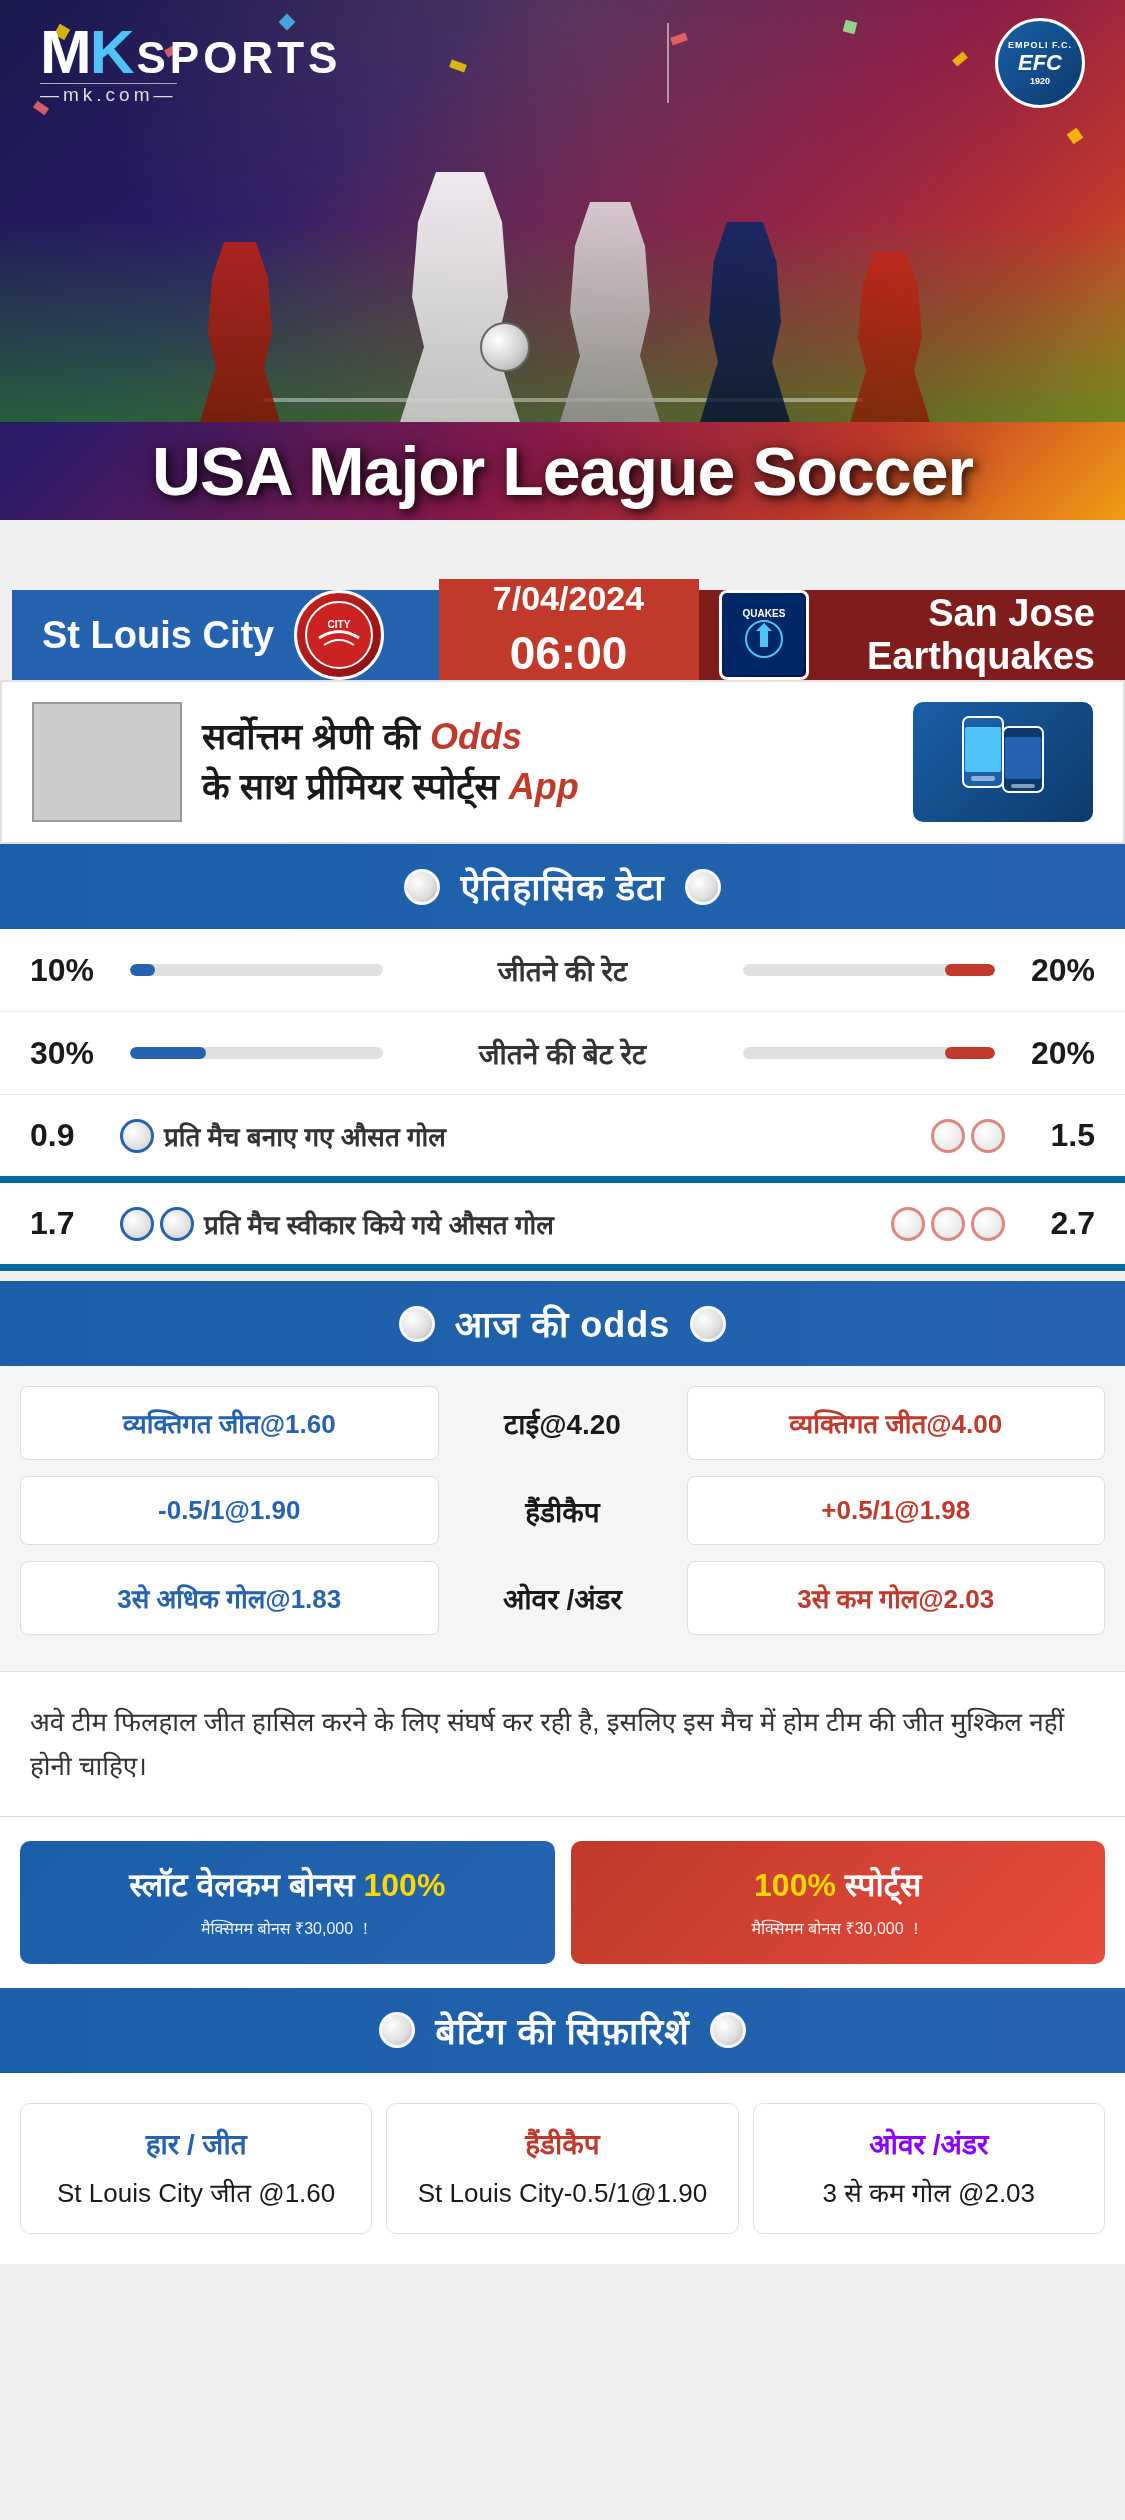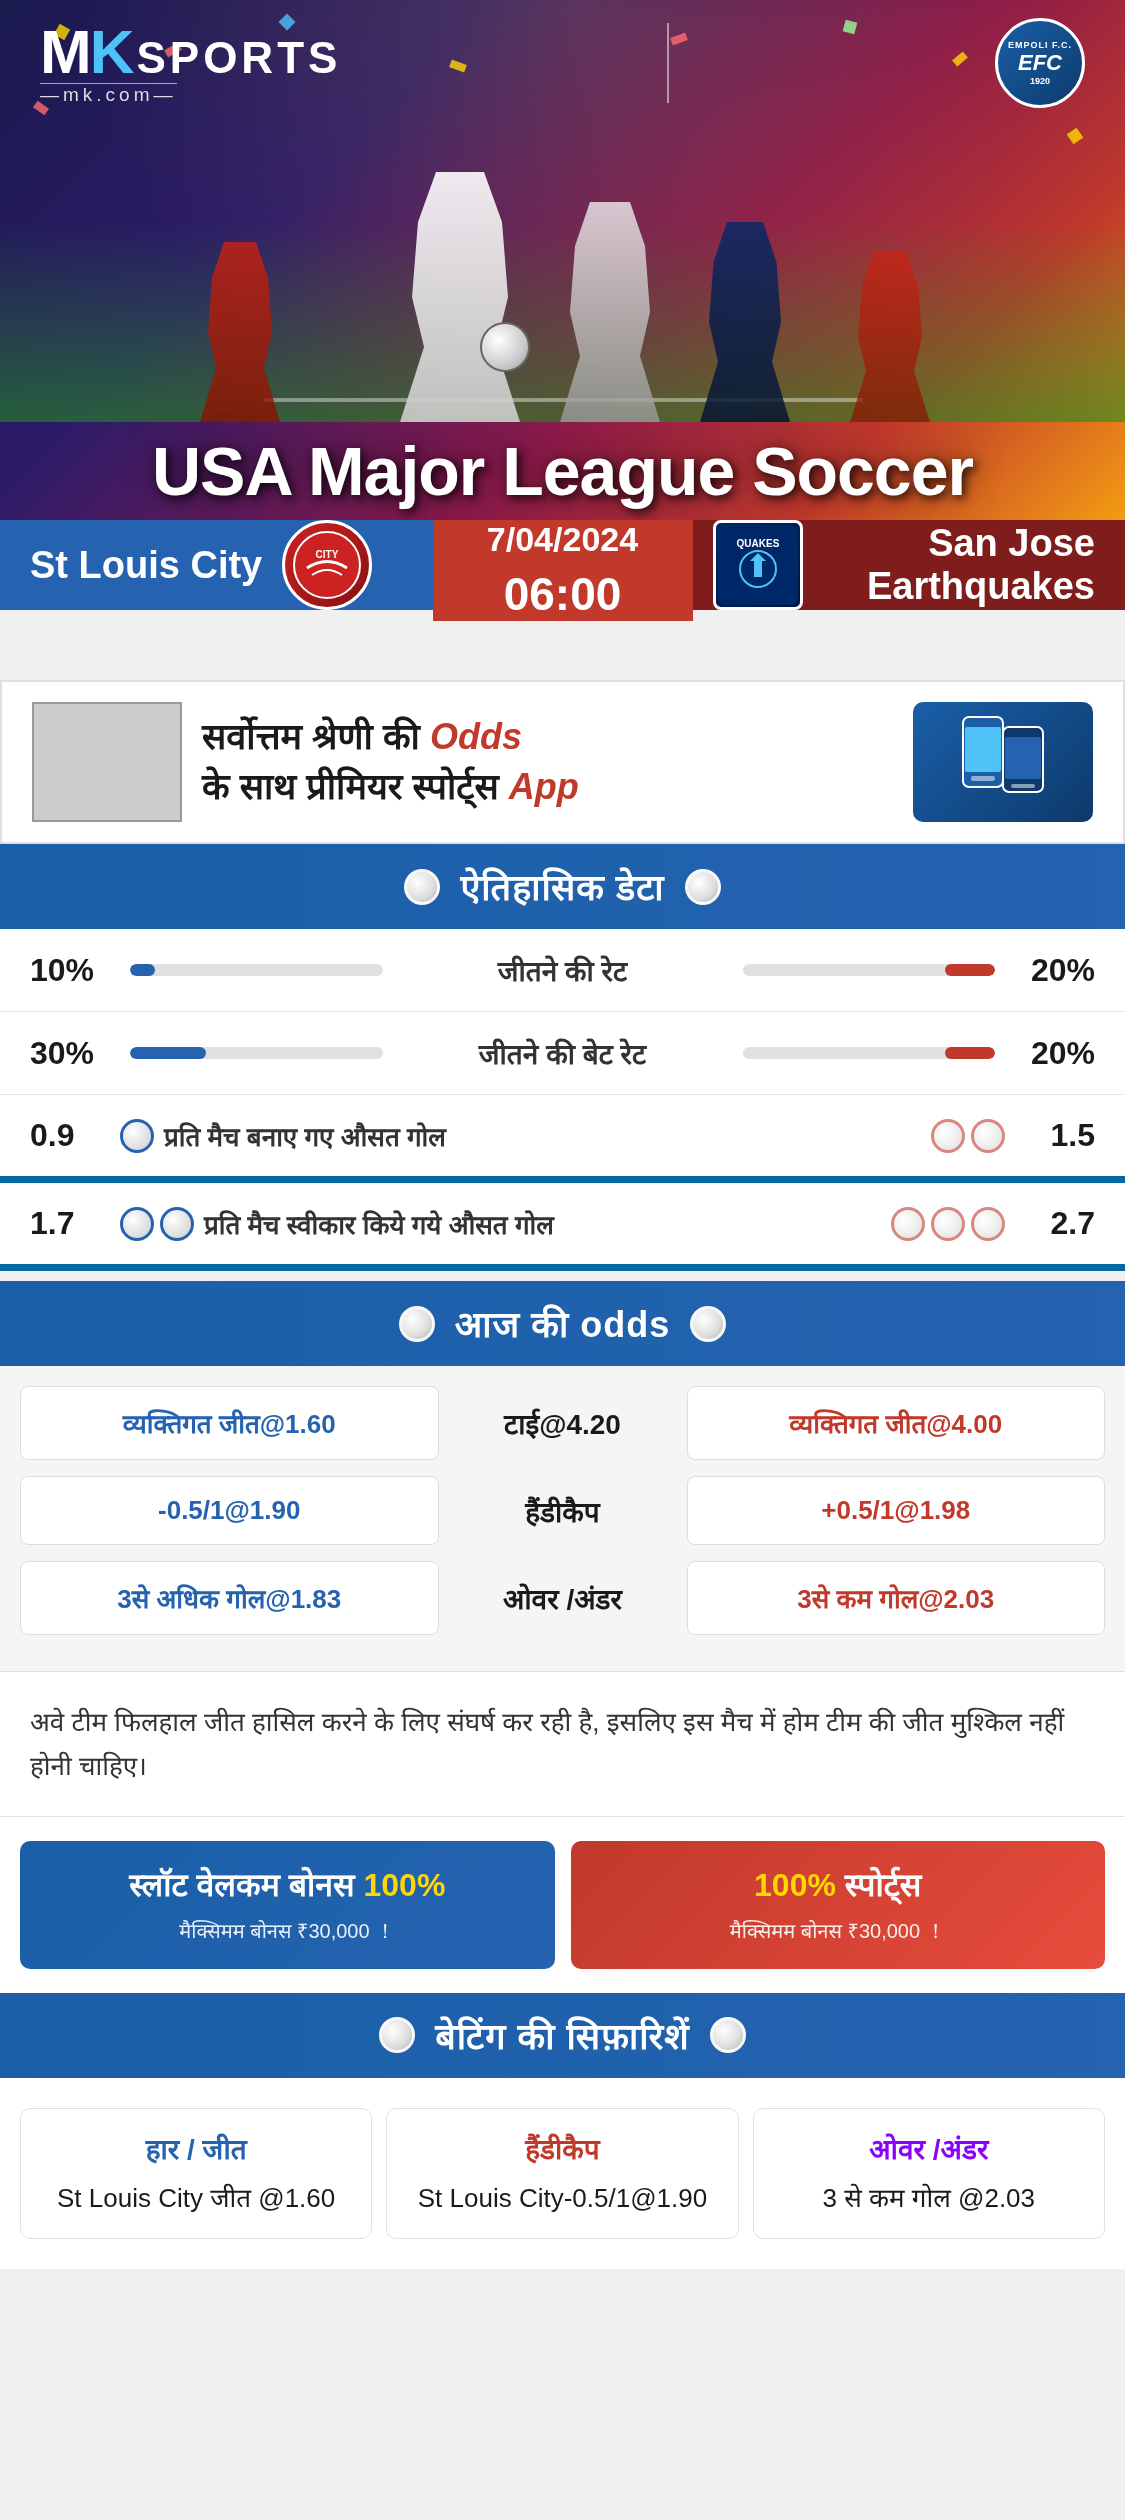--- a/index.html
+++ b/index.html
@@ -96,21 +96,22 @@
       text-align: center;
       padding: 10px 20px;
       letter-spacing: -1px;
     }
 
     
     .match-bar {
       width: 1125px;
       height: 160px;
       display: flex;
-      align-items: flex-start;
+      align-items: flex-end;
+      padding-left: 12px;
     }
     .team-left {
       flex: 1;
       background: #2563b0;
       display: flex;
       align-items: center;
       justify-content: flex-start;
       padding: 0 20px 0 30px;
       gap: 20px;
     }
@@ -437,21 +438,21 @@
     .bonus-title {
       font-size: 32px;
       font-weight: 900;
       color: #fff;
       line-height: 1.3;
     }
     .bonus-highlight {
       color: #ffd700;
     }
     .bonus-subtitle {
-      font-size: 20px;
+      font-size: 16px;
       color: rgba(255,255,255,0.9);
       margin-top: 10px;
     }
 
     
     .betting-rec-header {
       width: 1125px;
       background: linear-gradient(90deg, #1a5fa8, #2563b0);
       padding: 18px 0;
       display: flex;

